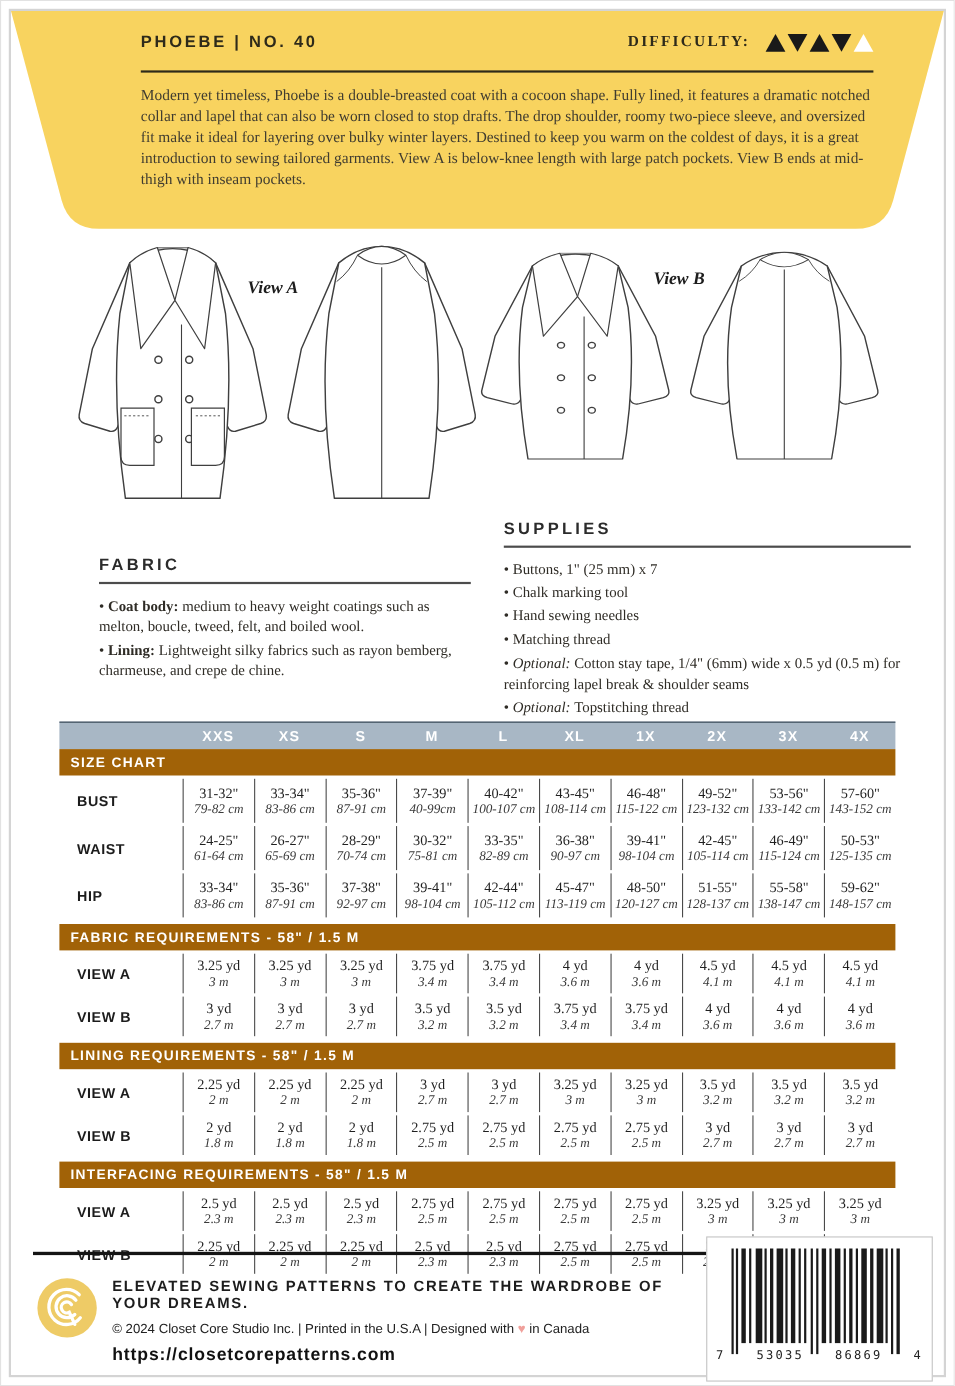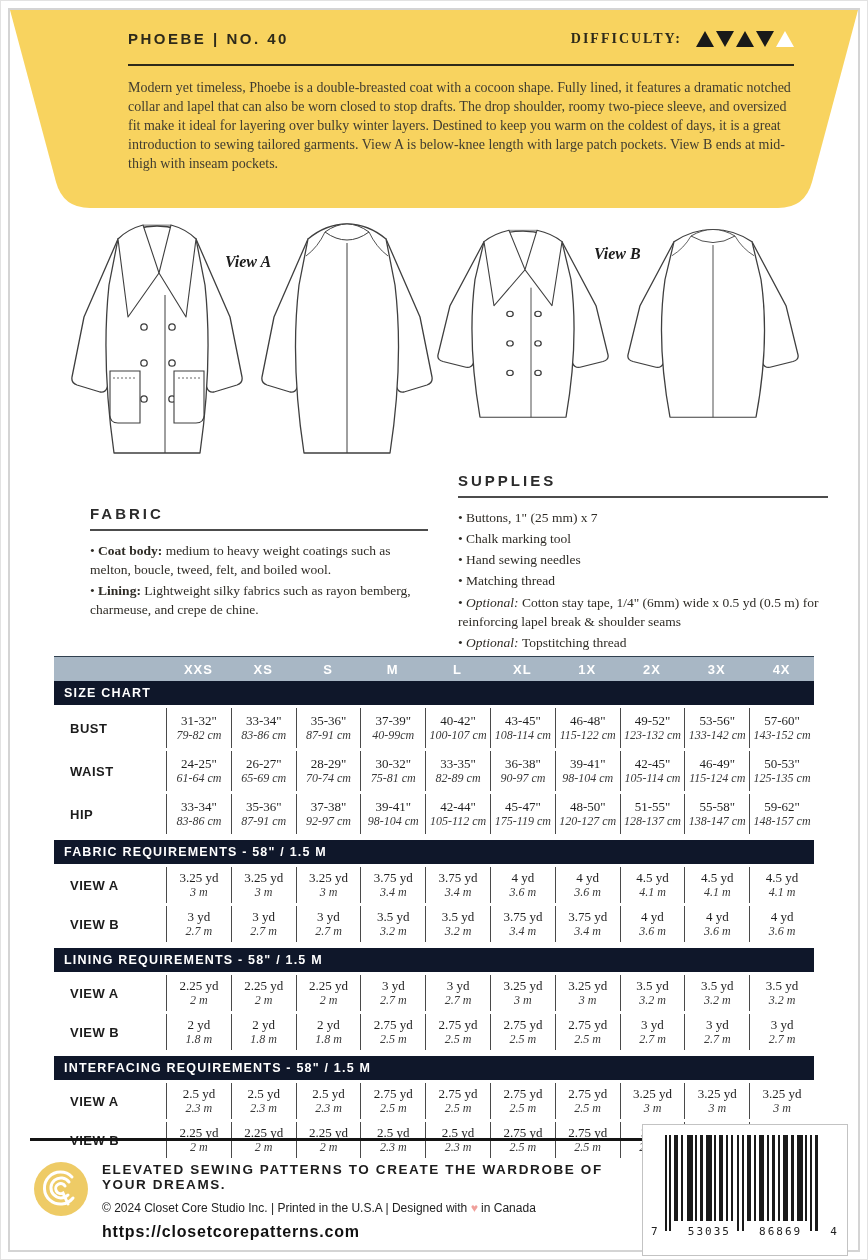--- a/index.html
+++ b/index.html
@@ -43,21 +43,21 @@
   .col-fabric .pfx{font-weight:bold;}
   .col-supplies .pfx{font-style:italic;}
   .pfx:empty{display:none;}
   .pfx::after{content:" ";}
 
   
   .tables{position:absolute;top:656px;left:54px;width:760px;z-index:2;}
   .sizes-band{display:grid;grid-template-columns:112px repeat(10,1fr);height:24px;background:#a8b7c5;
               border-top:1px solid #30404f;align-items:center;}
   .sizes-band .szc{text-align:center;color:#fff;font-weight:bold;font-size:13px;letter-spacing:1px;}
-  .band{height:24px;background:#0f172a;color:#fff;display:flex;align-items:center;
+  .band{height:24px;background:#a16207;color:#fff;display:flex;align-items:center;
         font-weight:bold;font-size:12.5px;letter-spacing:1.2px;padding-left:10px;box-sizing:border-box;}
   .band.gap{margin-top:6px;}
   .trow{display:grid;grid-template-columns:112px repeat(10,1fr);margin-top:3px;}
   .trow .rlabel{display:flex;align-items:center;padding-left:16px;font-weight:bold;font-size:13px;
                 letter-spacing:0.5px;color:#1c1c1c;}
   .trow .cell{border-left:1px solid #4a4a4a;display:flex;flex-direction:column;justify-content:center;
               align-items:center;text-align:center;font-family:"Liberation Serif",serif;padding:3px 0;}
   .mrow .cell{height:34px;}
   .rrow .cell{height:30px;}
   .cell .imp{font-size:13px;color:#1f1f1f;line-height:1.15;}
@@ -281,21 +281,21 @@
             <span class="imp">37-38"</span>
             <span class="met">92-97 cm</span>
           </div><div class="cell">
             <span class="imp">39-41"</span>
             <span class="met">98-104 cm</span>
           </div><div class="cell">
             <span class="imp">42-44"</span>
             <span class="met">105-112 cm</span>
           </div><div class="cell">
             <span class="imp">45-47"</span>
-            <span class="met">175-119 cm</span>
+            <span class="met">113-119 cm</span>
           </div><div class="cell">
             <span class="imp">48-50"</span>
             <span class="met">120-127 cm</span>
           </div><div class="cell">
             <span class="imp">51-55"</span>
             <span class="met">128-137 cm</span>
           </div><div class="cell">
             <span class="imp">55-58"</span>
             <span class="met">138-147 cm</span>
           </div><div class="cell">

